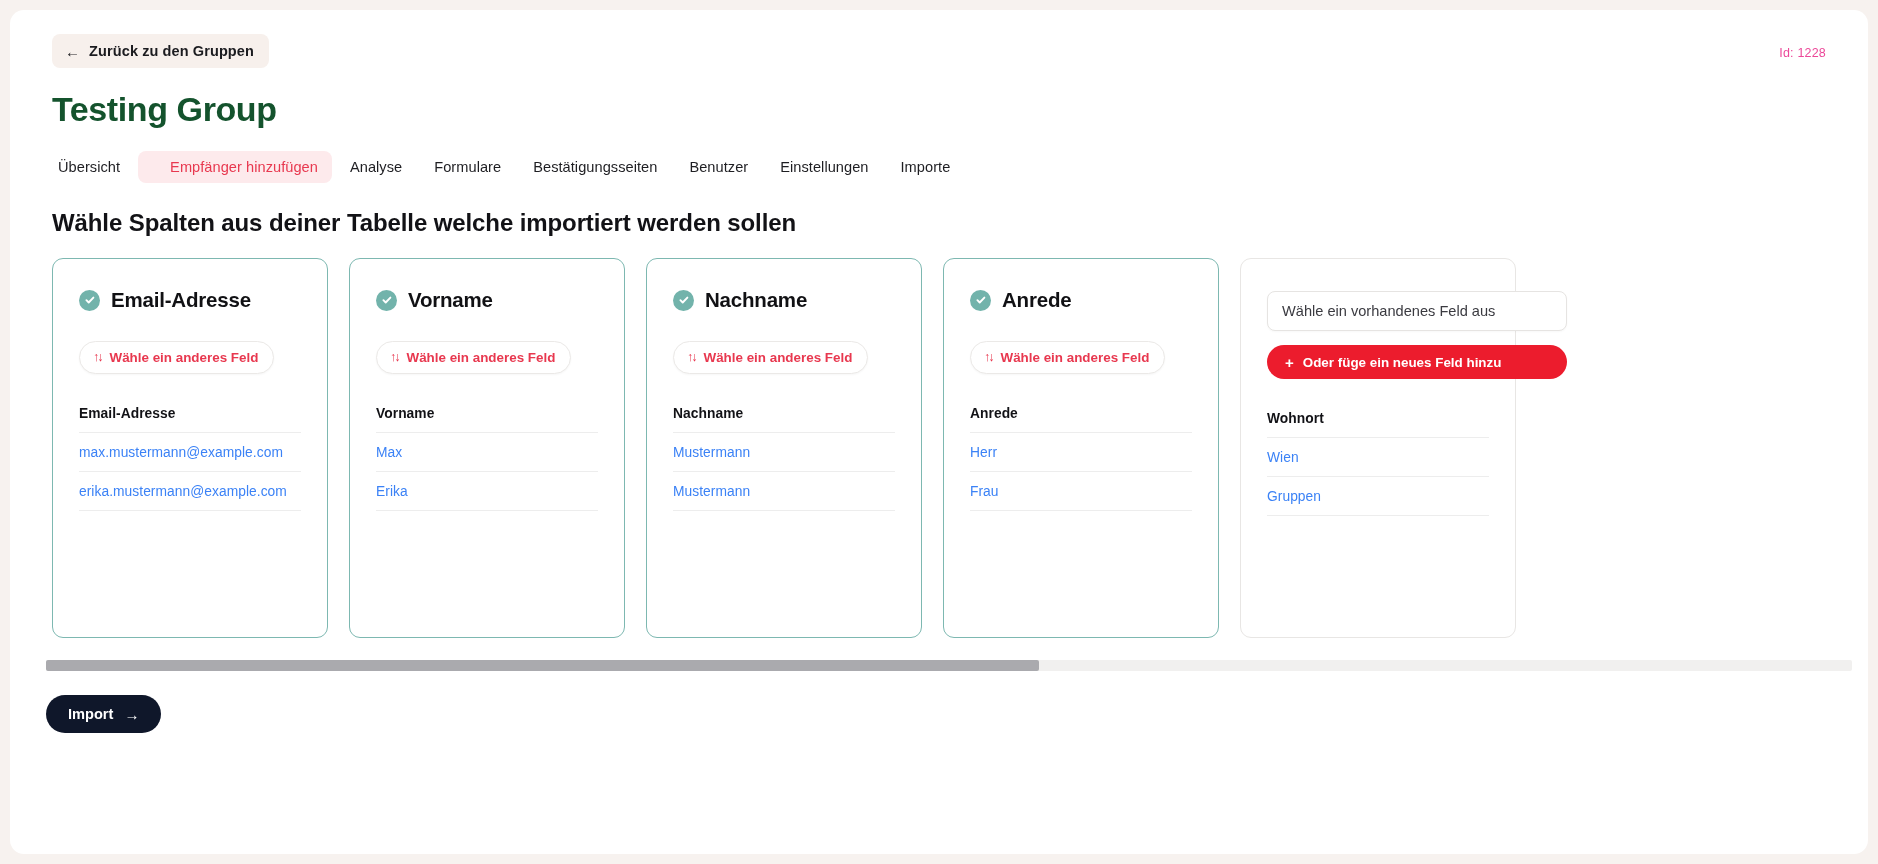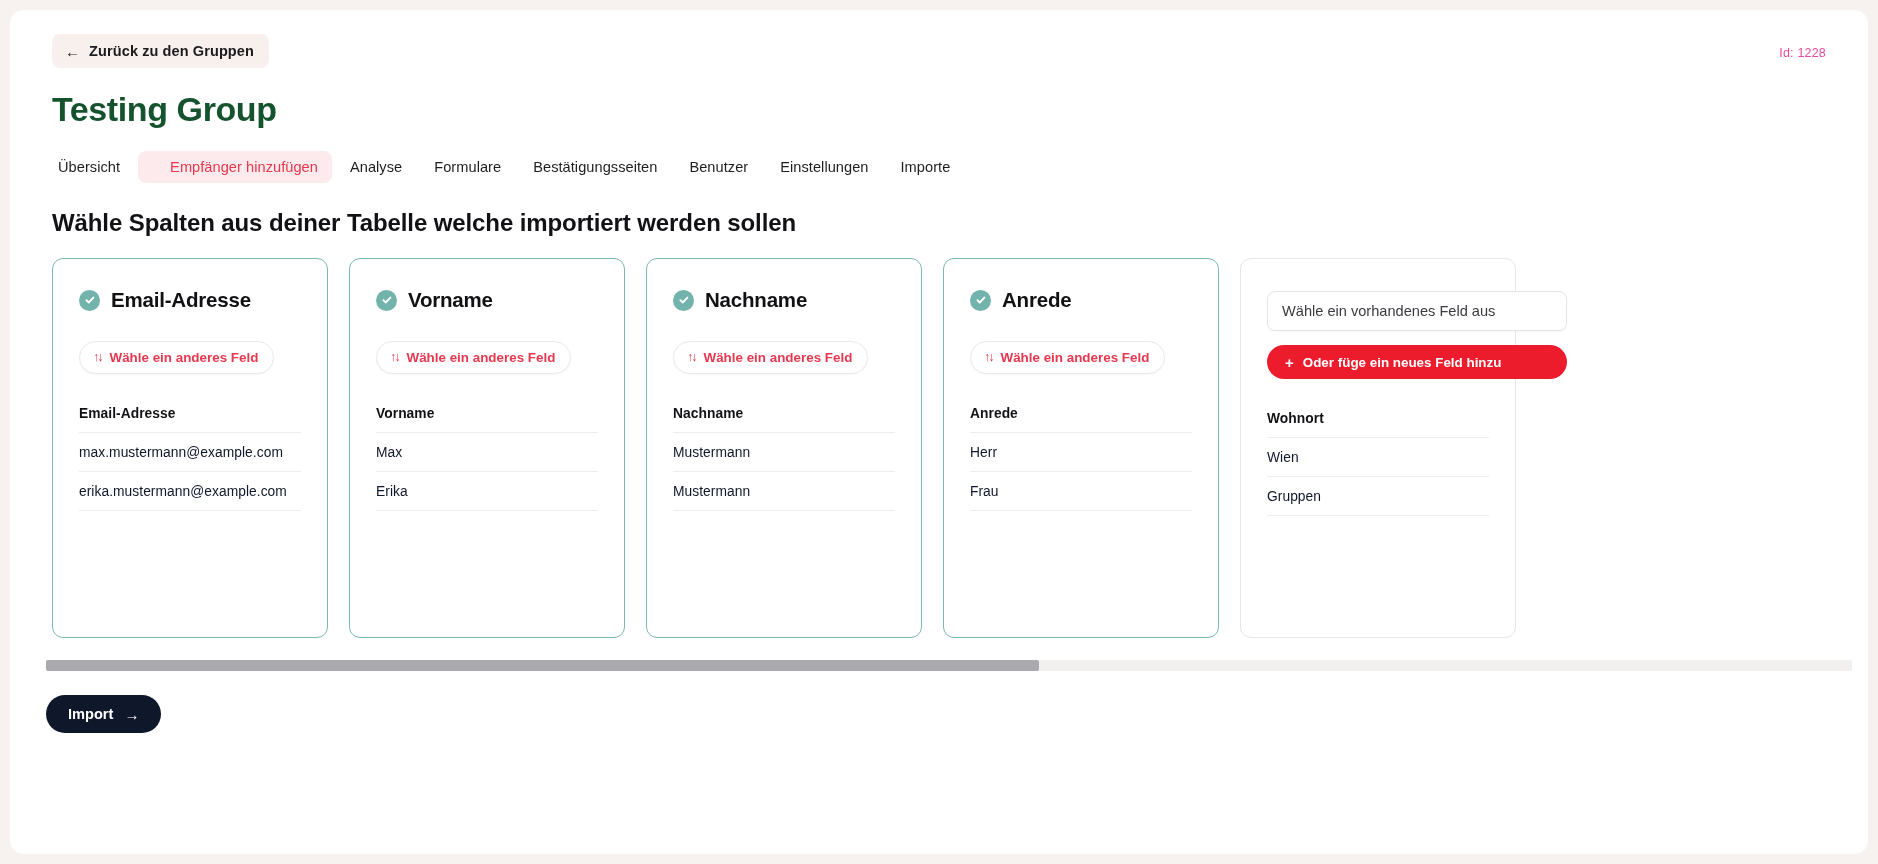--- a/index.html
+++ b/index.html
@@ -228,21 +228,21 @@
     font-size: 13.8px;
     font-weight: 700;
     color: #121216;
     padding-bottom: 11px;
     border-bottom: 1px solid #ededed;
     letter-spacing: 0.05px;
     white-space: nowrap;
   }
   .preview-cell {
     font-size: 13.8px;
-    color: #0f172a;
+    color: #3b82f6;
     padding: 12px 0 11px 0;
     border-bottom: 1px solid #ededed;
     white-space: nowrap;
     letter-spacing: 0.05px;
   }
 
   
   .hscroll-track {
     position: relative;
     margin: 18px 0 0 36px;

